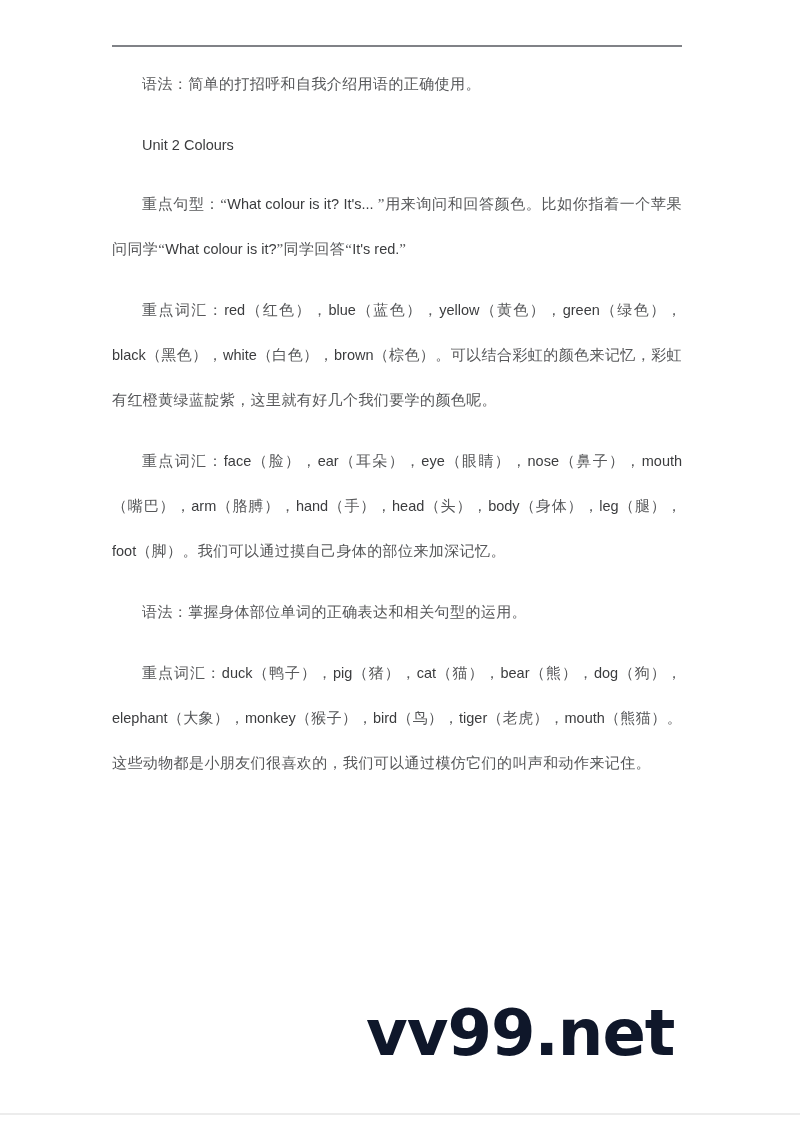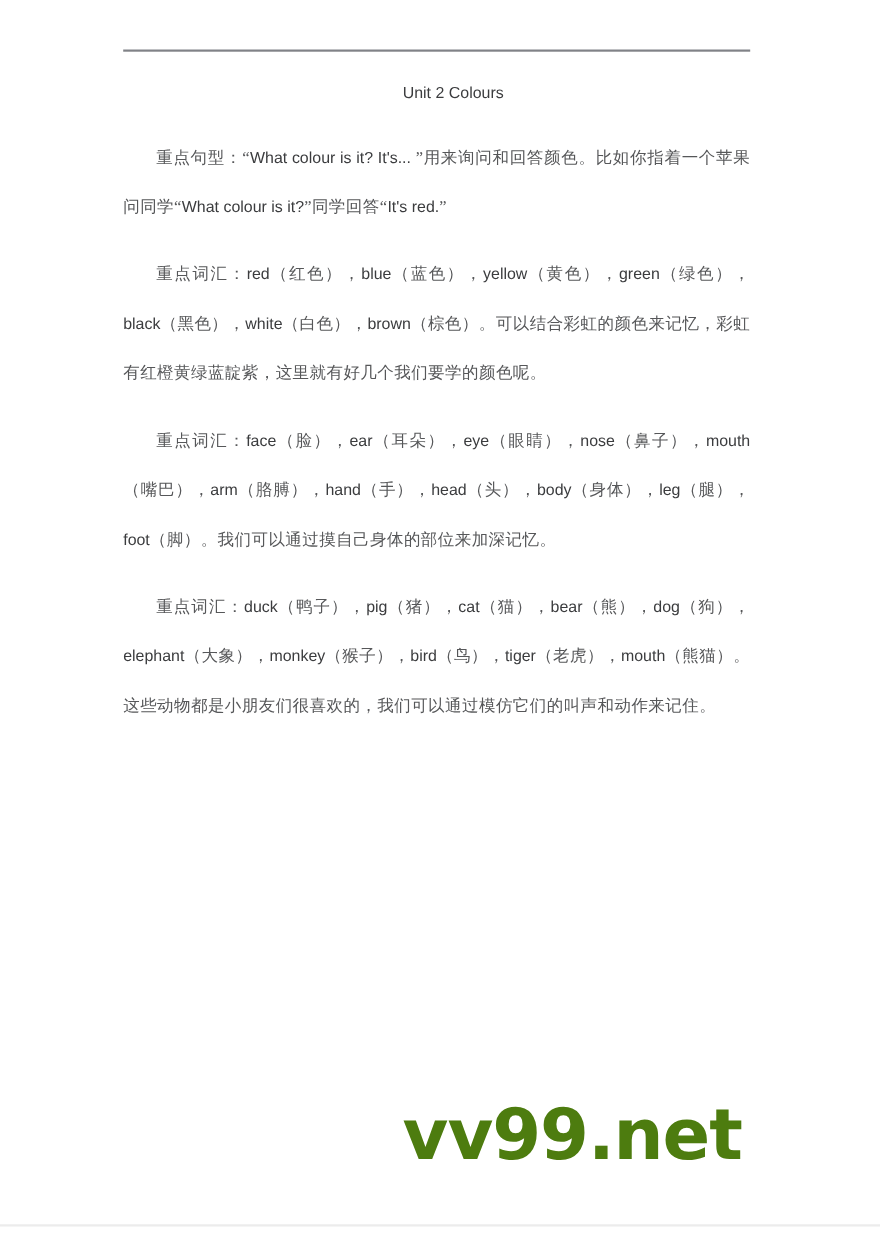--- a/index.html
+++ b/index.html
@@ -74,49 +74,50 @@
   
   .unit-heading {
     margin: 0 0 14px 0;
     font-family: "Liberation Sans", "DejaVu Sans", sans-serif;
     font-size: 13.5px;
     font-weight: 400;
     line-height: 45px;
     color: #3b3c3e;
     text-indent: 30px;
     letter-spacing: 0.1px;
-    text-align: center;
   }
 
   
   .watermark {
     position: absolute;
     left: 366px;
     top: 996px;
     font-family: "DejaVu Sans", "Liberation Sans", sans-serif;
     font-size: 64px;
     font-weight: 700;
     letter-spacing: -1px;
-    color: #4d7c0f;
+    color: #0f172a;
     user-select: none;
     white-space: nowrap;
   }
 </style>
 </head>
 <body>
 
 <div class="page">
 
   <div class="top-rule"></div>
 
   <div class="content">
+      <p class="para">语法：简单的打招呼和自我介绍用语的正确使用。</p>
       <p class="unit-heading"><span class="en">Unit 2 Colours</span></p>
       <p class="para">重点句型：“<span class="en">What colour is it? It's... </span>”用来询问和回答颜色。比如你指着一个苹果问同学“<span class="en">What colour is it?</span>”同学回答“<span class="en">It's red.</span>”</p>
       <p class="para">重点词汇：<span class="en">red</span>（红色），<span class="en">blue</span>（蓝色），<span class="en">yellow</span>（黄色），<span class="en">green</span>（绿色），<span class="en">black</span>（黑色），<span class="en">white</span>（白色），<span class="en">brown</span>（棕色）。可以结合彩虹的颜色来记忆，彩虹有红橙黄绿蓝靛紫，这里就有好几个我们要学的颜色呢。</p>
       <p class="para">重点词汇：<span class="en">face</span>（脸），<span class="en">ear</span>（耳朵），<span class="en">eye</span>（眼睛），<span class="en">nose</span>（鼻子），<span class="en">mouth</span>（嘴巴），<span class="en">arm</span>（胳膊），<span class="en">hand</span>（手），<span class="en">head</span>（头），<span class="en">body</span>（身体），<span class="en">leg</span>（腿），<span class="en">foot</span>（脚）。我们可以通过摸自己身体的部位来加深记忆。</p>
+      <p class="para">语法：掌握身体部位单词的正确表达和相关句型的运用。</p>
       <p class="para">重点词汇：<span class="en">duck</span>（鸭子），<span class="en">pig</span>（猪），<span class="en">cat</span>（猫），<span class="en">bear</span>（熊），<span class="en">dog</span>（狗），<span class="en">elephant</span>（大象），<span class="en">monkey</span>（猴子），<span class="en">bird</span>（鸟），<span class="en">tiger</span>（老虎），<span class="en">mouth</span>（熊猫）。这些动物都是小朋友们很喜欢的，我们可以通过模仿它们的叫声和动作来记住。</p>
     </div>
 
   <div class="watermark">vv99.net</div>
 
   <div class="bottom-rule"></div>
 
 </div>
 
 </body></html>

